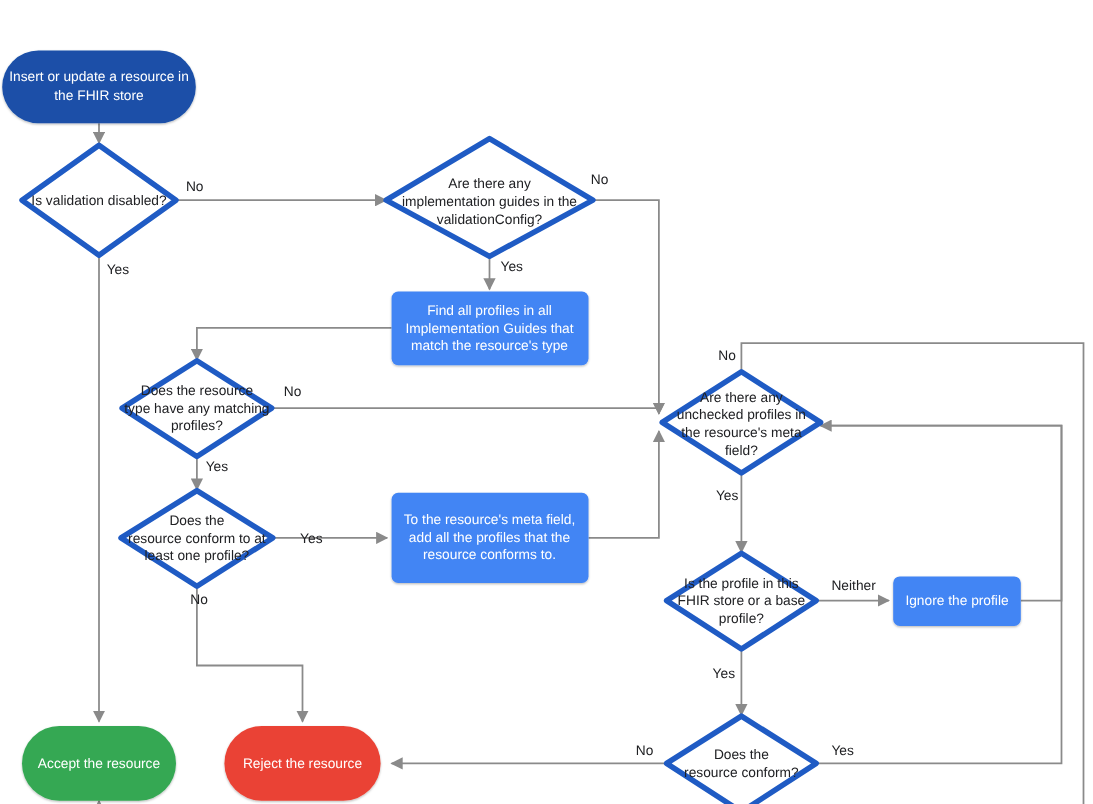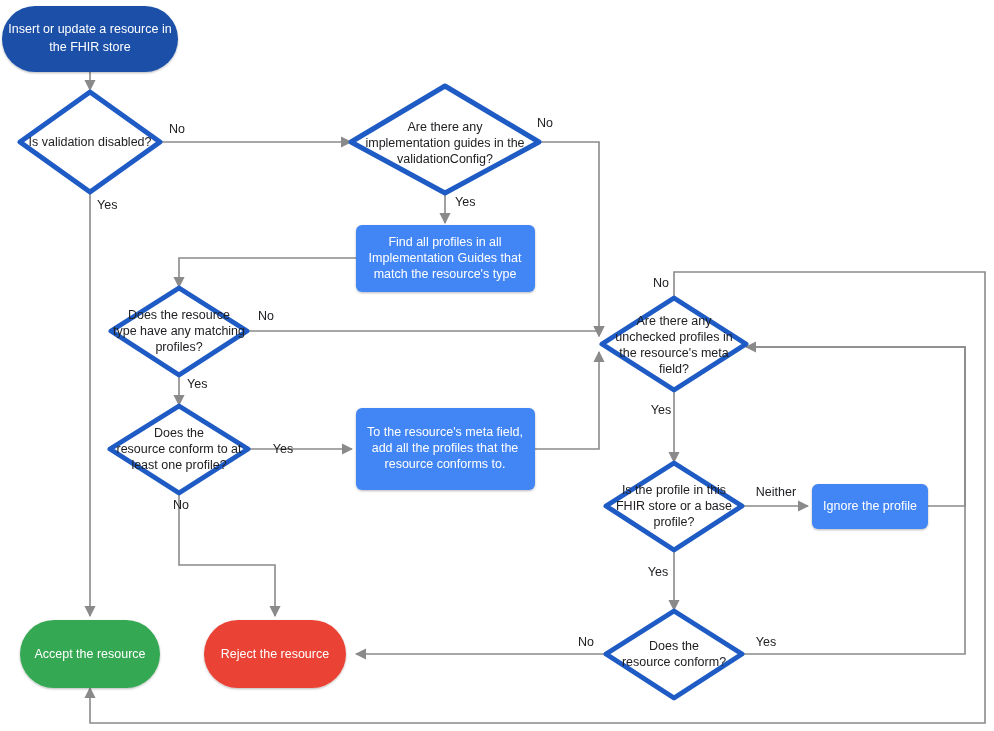--- a/index.html
+++ b/index.html
@@ -10,20 +10,21 @@
   body {
     width: 994px;
     height: 731px;
     font-family: "Liberation Sans", sans-serif;
     overflow: hidden;
   }
   #flow-root {
     position: relative;
     width: 994px;
     height: 612px;
+    margin-top: 40px;
   }
   svg.flow {
     position: absolute;
     left: 0;
     top: 0;
     width: 994px;
     height: 731px;
   }
   .node-shape { stroke-linejoin: round; }
   .diamond { fill: #ffffff; stroke: #1F5BC4; stroke-width: 5; }

